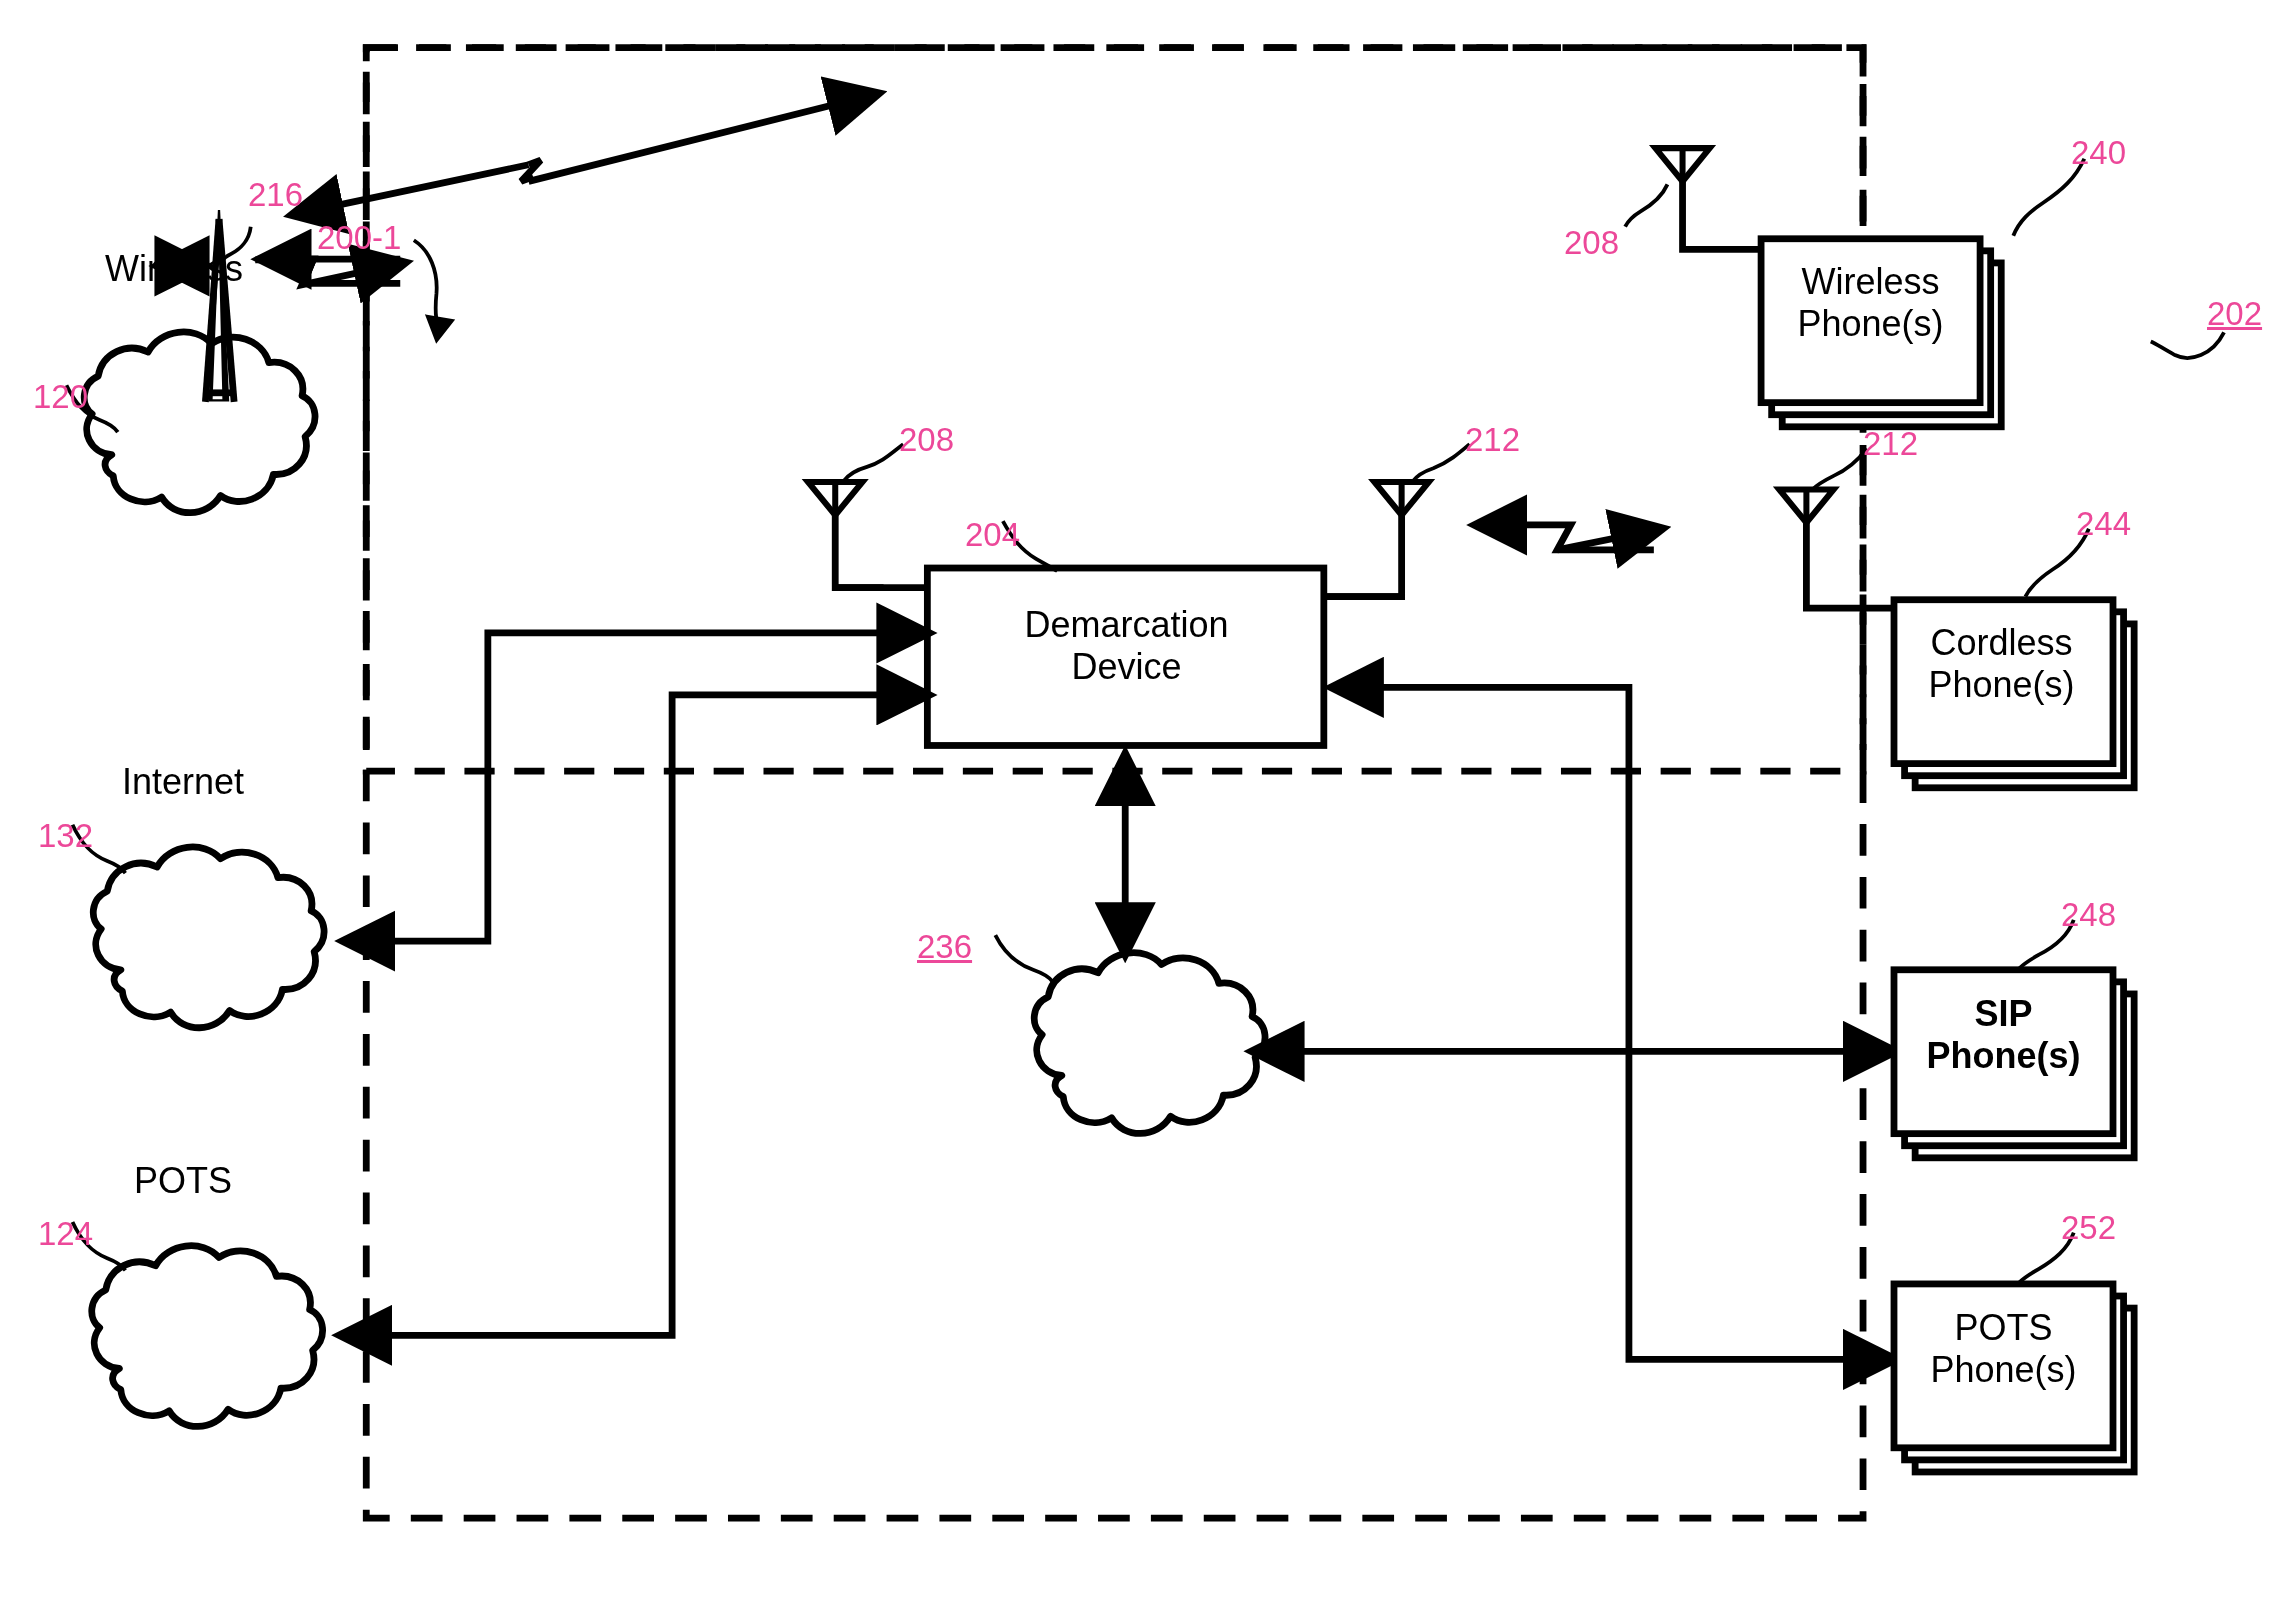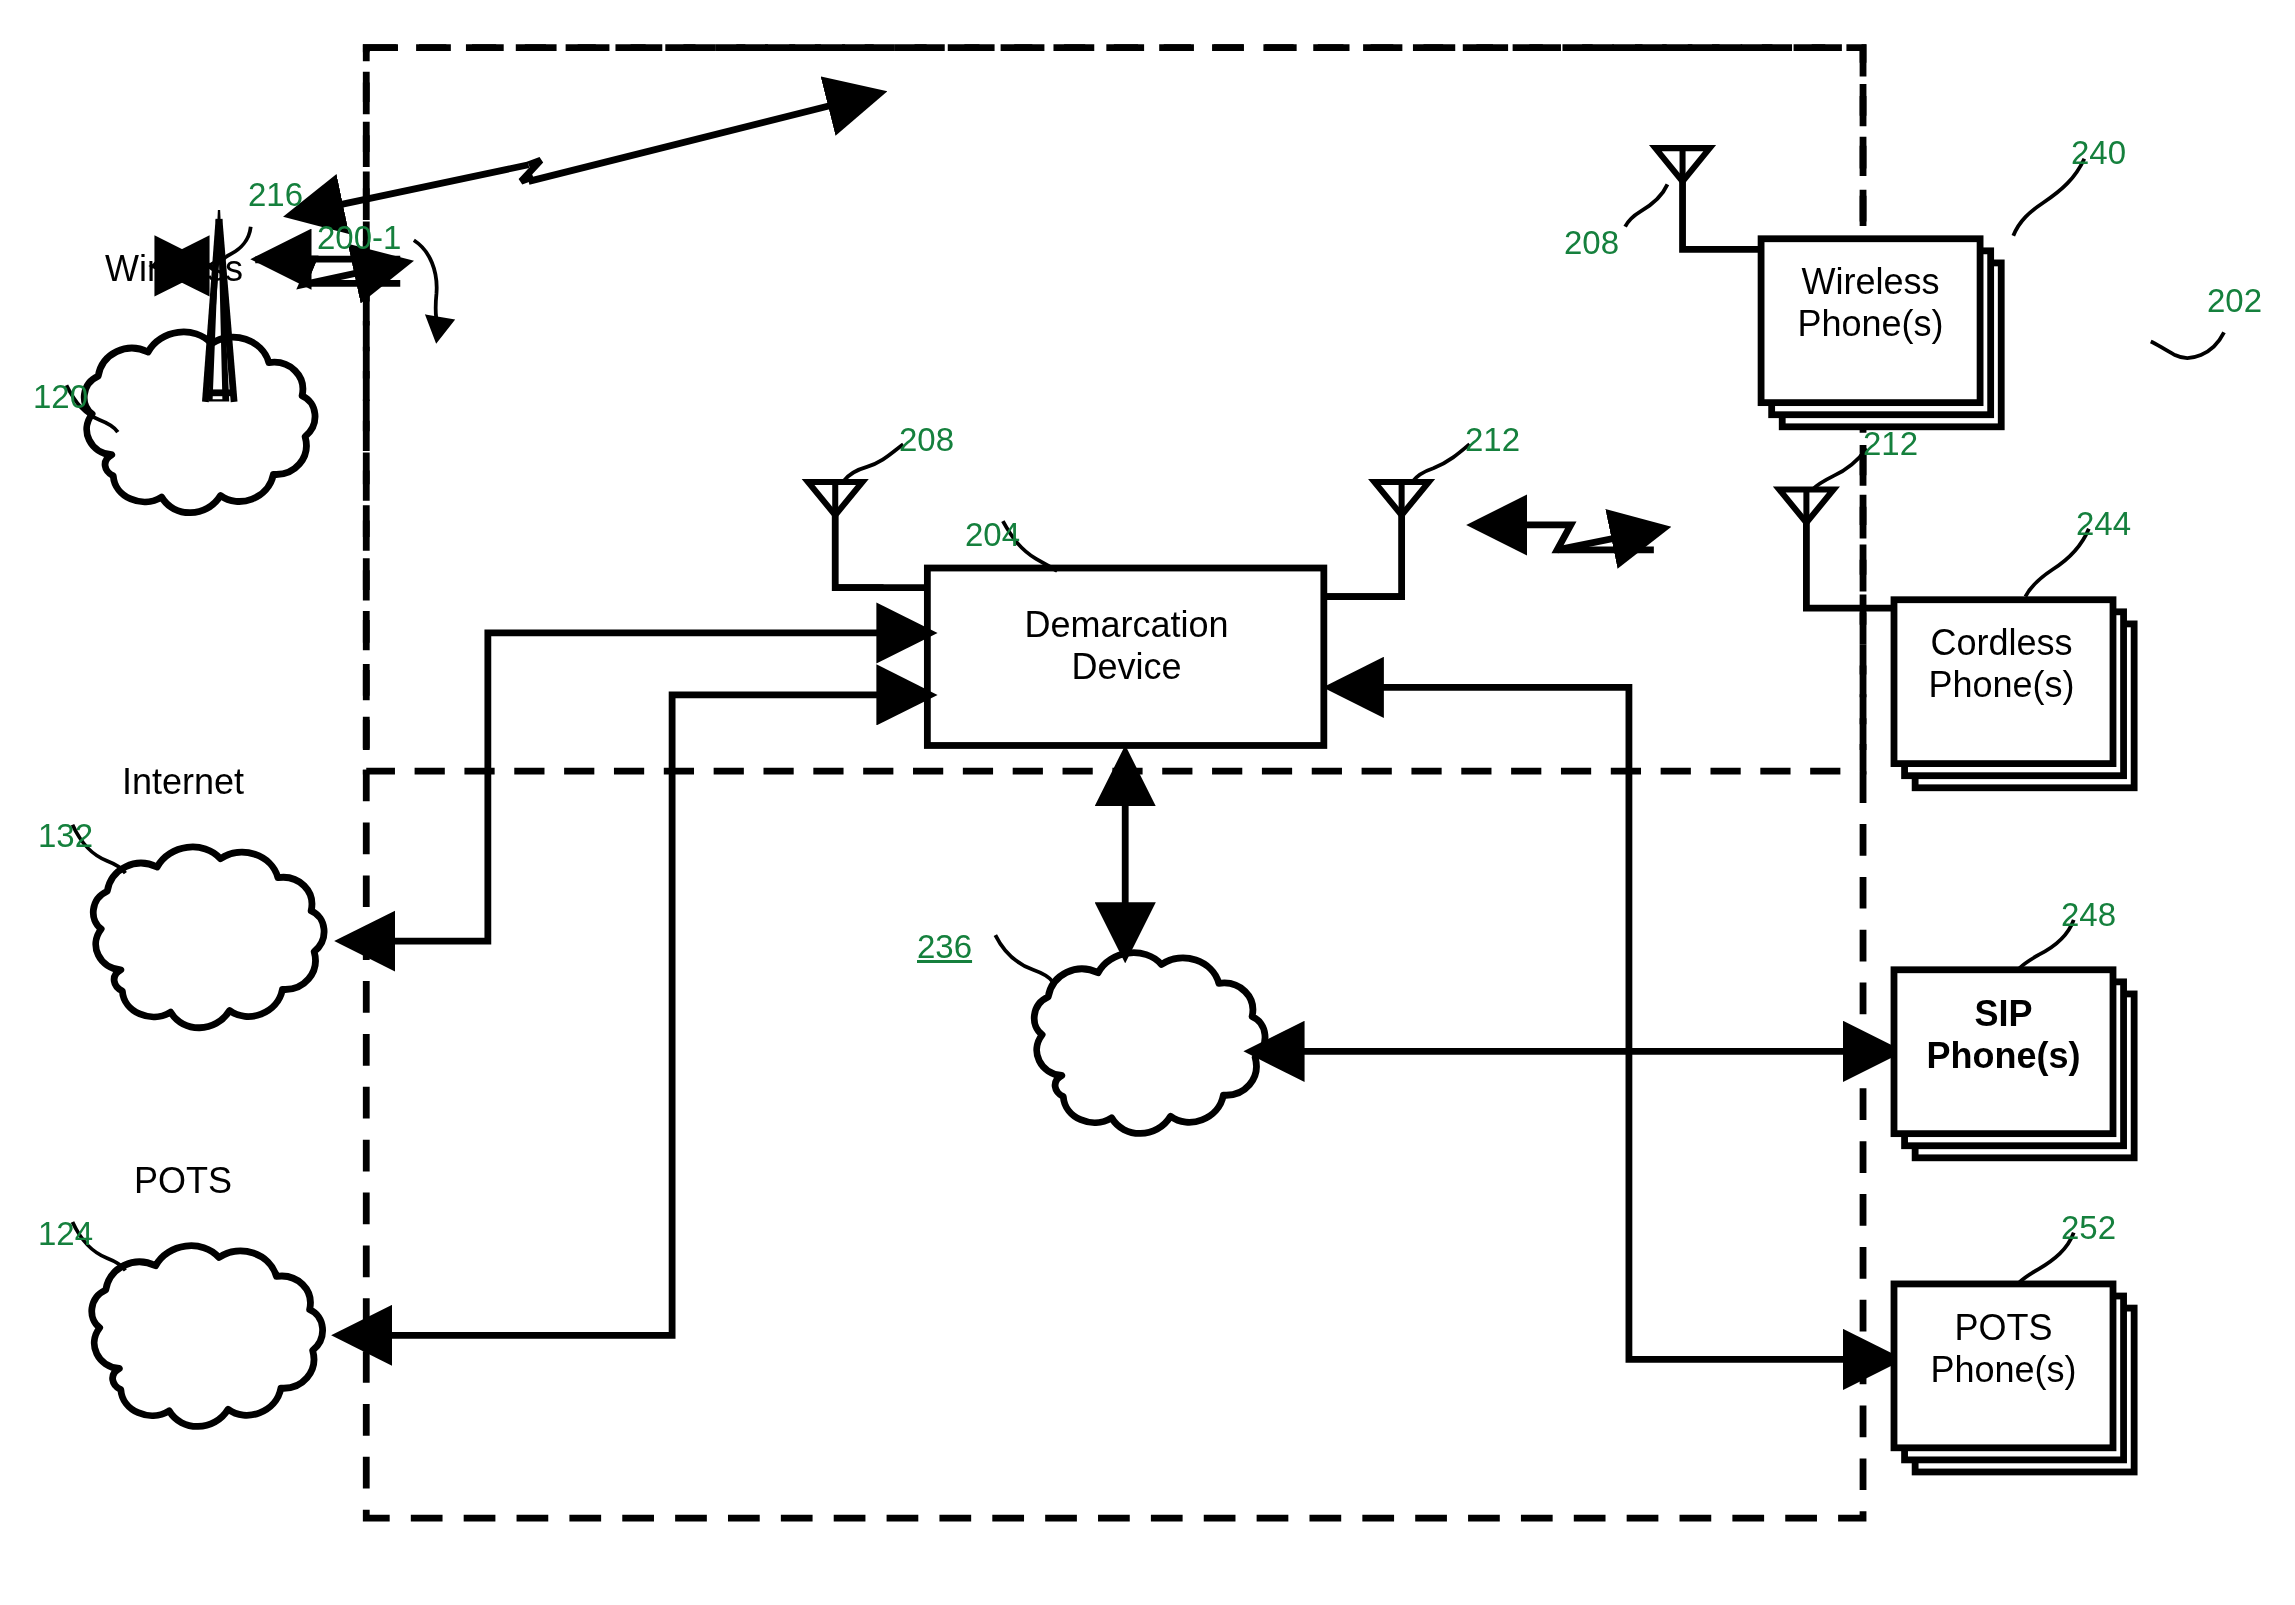--- a/index.html
+++ b/index.html
@@ -19,21 +19,21 @@
     position: absolute;
     top: 0;
     left: 0;
     width: 2295px;
     height: 1605px;
   }
   .ref {
     position: absolute;
     font-family: "Liberation Sans", sans-serif;
     font-size: 33px;
-    color: #15803d;
+    color: #ec4899;
     white-space: nowrap;
   }
   .boxtext {
     position: absolute;
     text-align: center;
     font-family: "Liberation Sans", sans-serif;
     font-size: 36px;
     color: #000000;
     line-height: 1.18;
     white-space: pre-line;
@@ -223,21 +223,21 @@
     <rect x="2508" y="1700" width="290" height="217" fill="#fff" stroke="#000" stroke-width="9"></rect>
     <path d="M 2746 1632 C 2738 1654, 2720 1668, 2700 1680 C 2686 1688, 2678 1694, 2674 1698" fill="none" stroke="#000" stroke-width="5"></path>
 
     <path d="M 548 318 C 570 332, 580 360, 578 388 C 576 408, 576 420, 580 432" fill="none" stroke="#000" stroke-width="5"></path>
     <path d="M 565 418 L 600 424 L 578 452 Z" fill="#000" stroke="#000" stroke-width="3"></path>
 
   </svg>
 
   <div class="ref" style="left:317px; top:219px;">200-1</div>
 
-  <div class="ref" style="left:2207px; top:282px;">202</div>
+  <div class="ref" style="left:2207px; top:295px;text-decoration:underline;">202</div>
 
   <div class="ref" style="left:33px; top:378px;">120</div>
 
   <div class="ref" style="left:248px; top:176px;">216</div>
 
   <div class="ref" style="left:38px; top:817px;">132</div>
 
   <div class="ref" style="left:38px; top:1215px;">124</div>
 
   <div class="ref" style="left:917px; top:928px;text-decoration:underline;">236</div>

